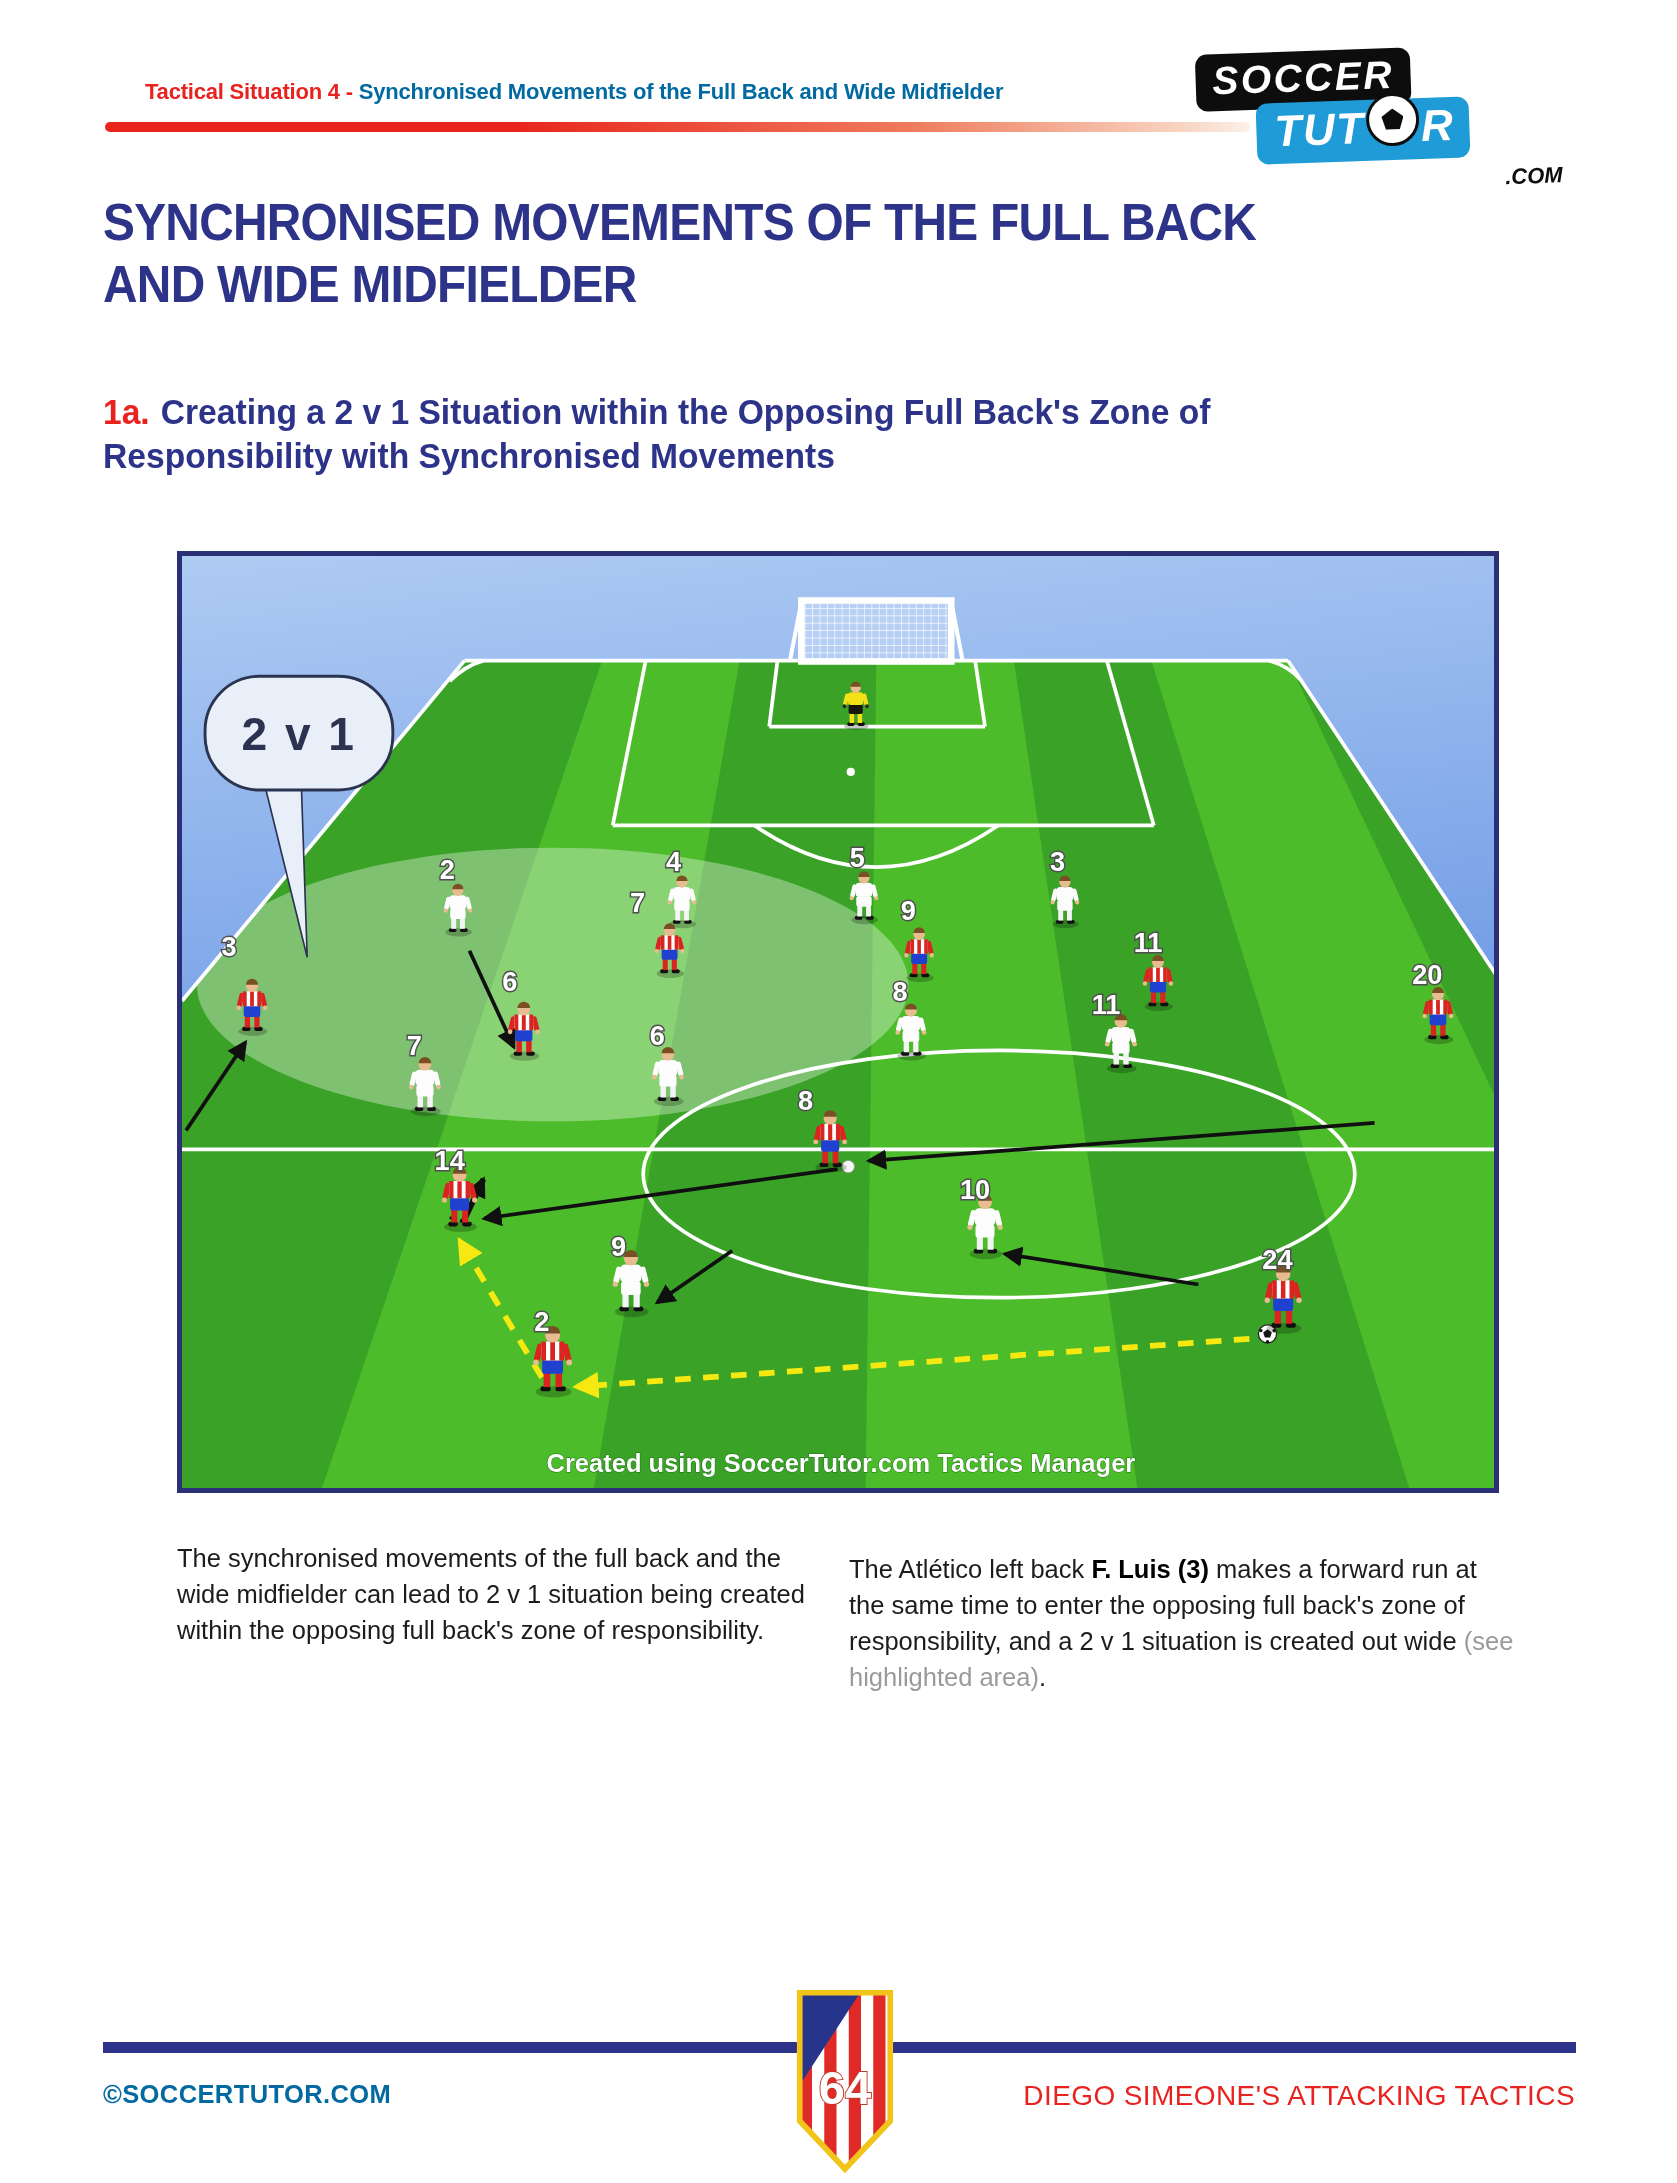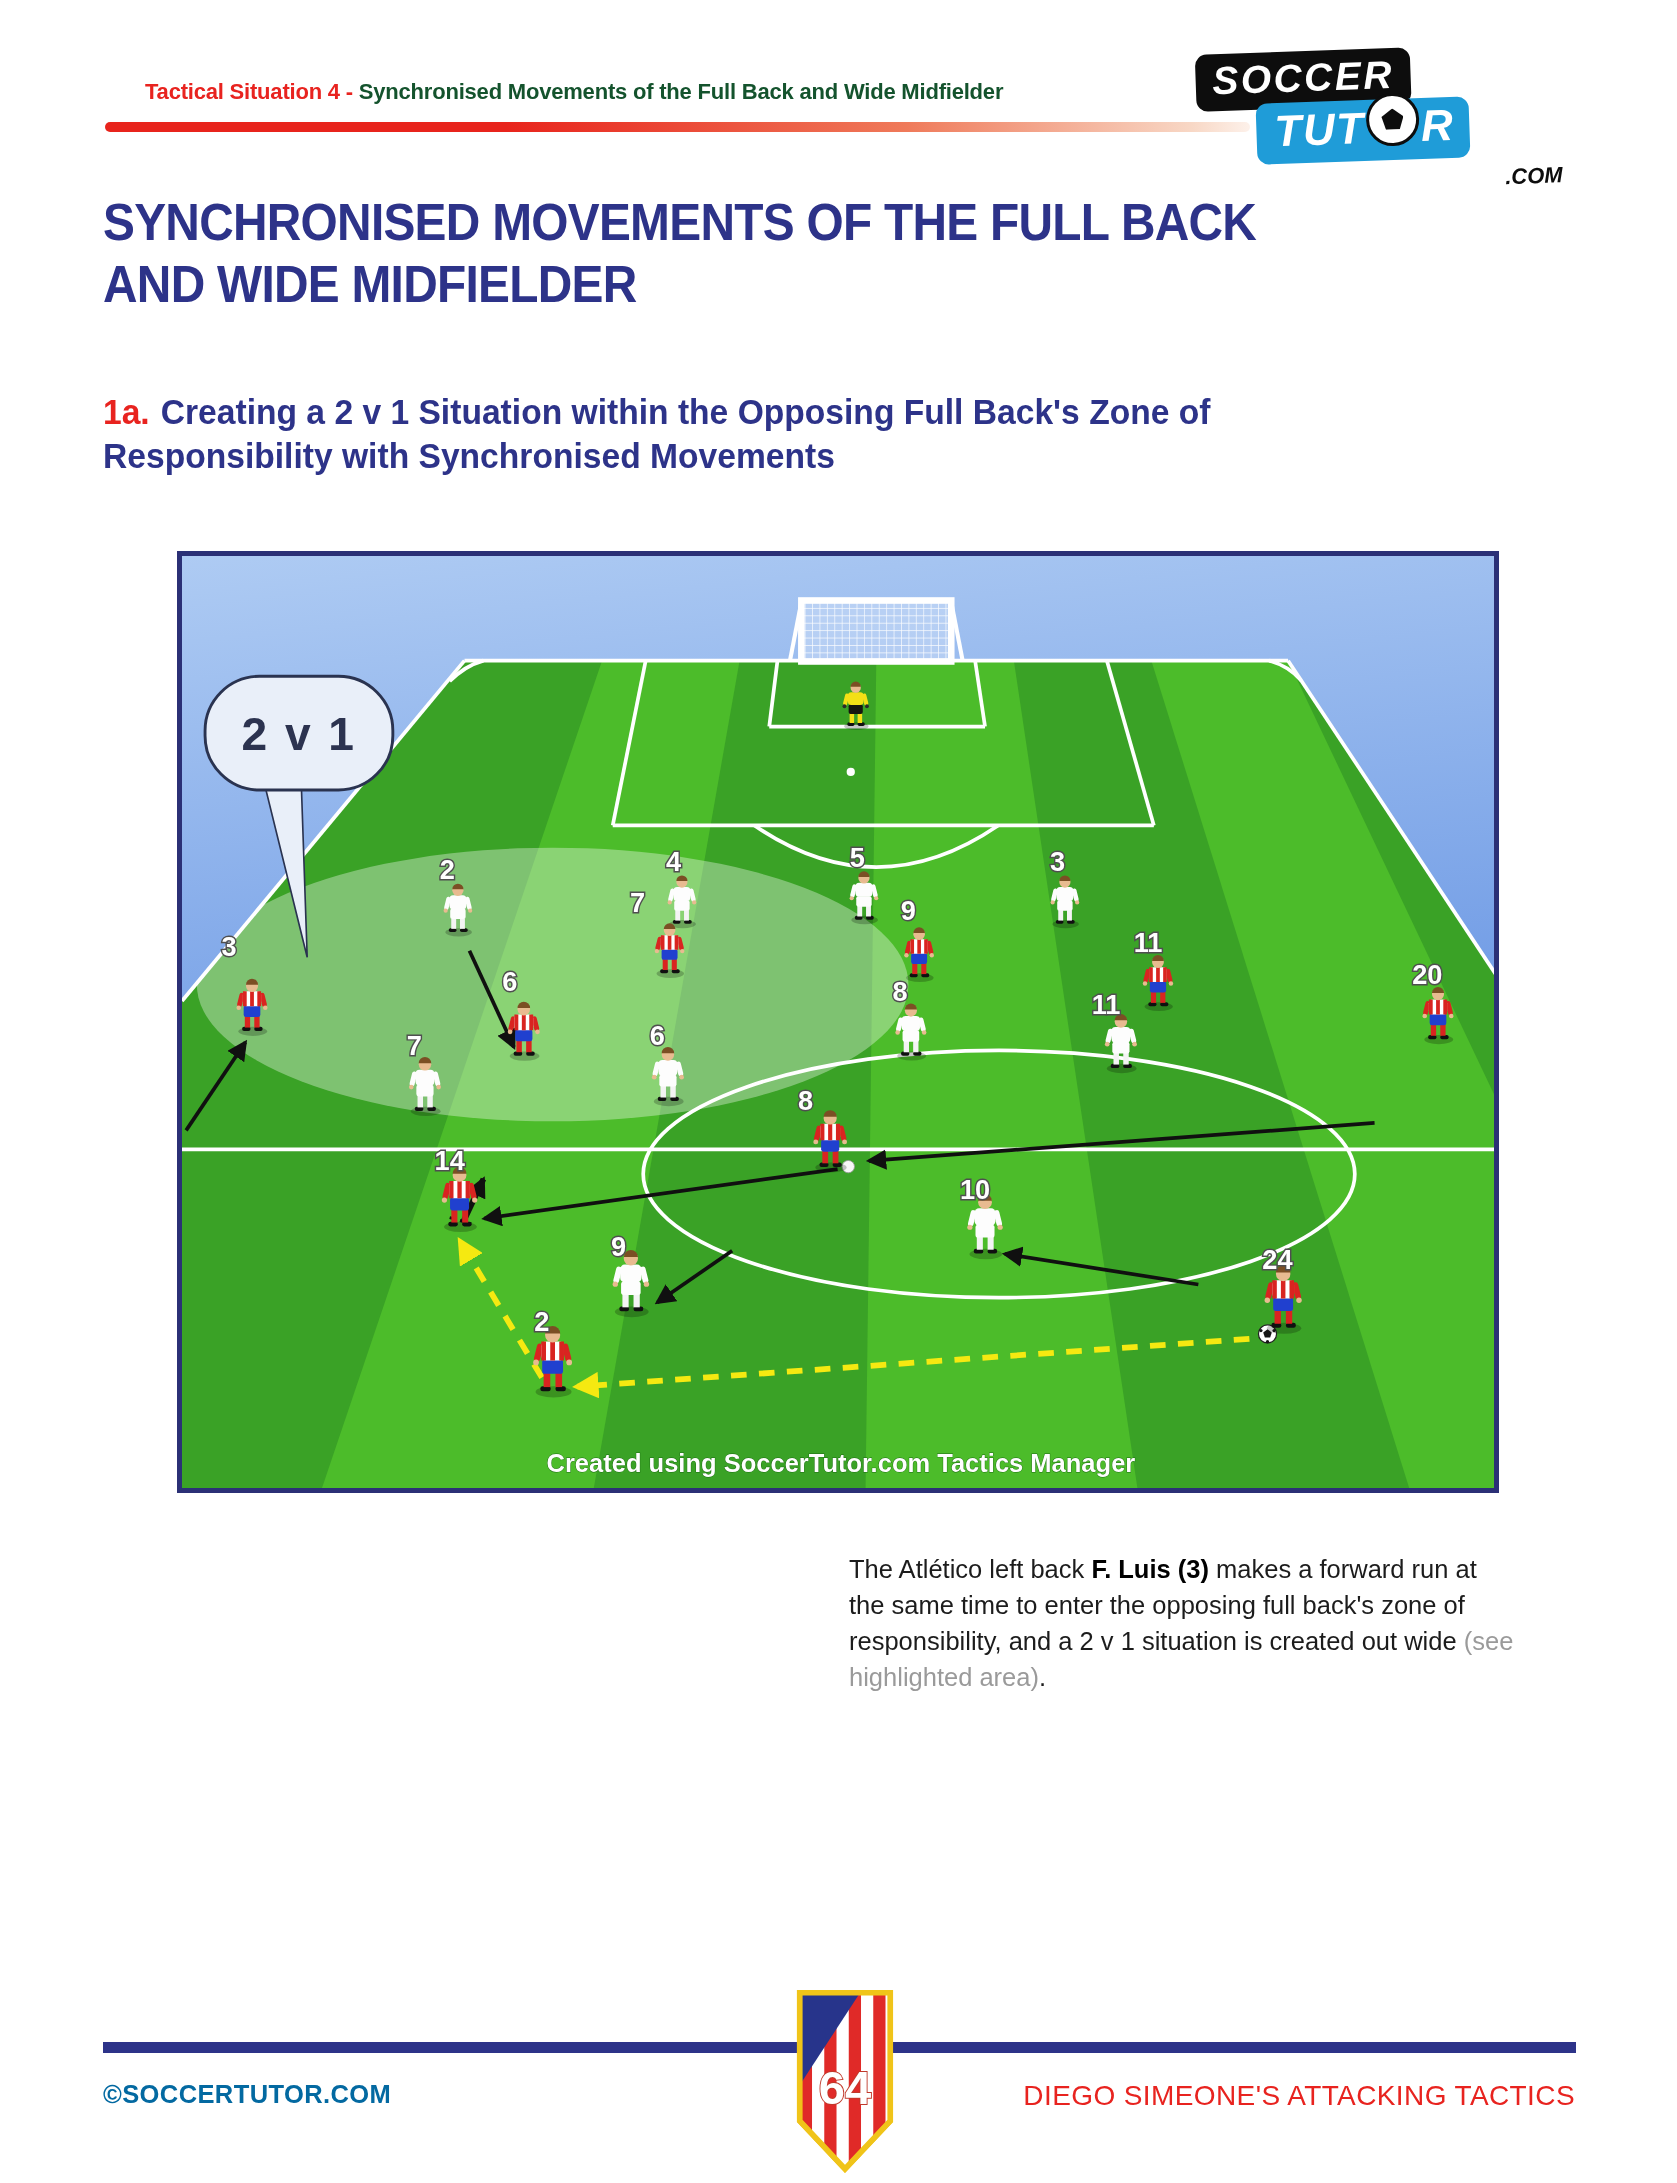--- a/index.html
+++ b/index.html
@@ -6,21 +6,21 @@
   html,body { background:#ffffff; }
   body {
     width:1677px; height:2183px; position:relative;
     font-family:"Liberation Sans", sans-serif; overflow:hidden;
   }
   .abs { position:absolute; }
 
   
   .kicker { left:103px; top:79px; font-size:22px; font-weight:bold; letter-spacing:-0.2px; white-space:nowrap; }
   .kicker .red  { color:#e8231f;margin-left:42px; }
-  .kicker .navy { color:#14532d; }
+  .kicker .navy { color:#0369a1; }
   .rule {
     left:105px; top:122px; width:1145px; height:10px; border-radius:5.8px;
     background:linear-gradient(90deg,#e8241c 0%,#e8241c 35%,#ef7a5a 70%,#f8d8c6 95%,#fdf1ea 100%);
   }
 
   
   .logo { left:1197px; top:48px; width:395px; height:136px; transform:rotate(-2deg); }
   .logo-chip { position:absolute; border-radius:11.5px; color:#fff; font-style:italic; font-weight:bold; white-space:nowrap; }
   .logo-top { left:0; top:0; background:#0d0d0d; font-size:39px; padding:5px 16.5px 8.2px 16.5px; letter-spacing:2.5px; }
   .logo-mid { left:59px; top:51px; background:#1f9cd8; font-size:44px; padding:3.3px 15px 8.2px 18px; letter-spacing:1.6px; display:flex; align-items:center; }
@@ -314,20 +314,21 @@
     <text class="pnum" x="530" y="850">9</text>
     <text class="pnum" x="437" y="940">2</text>
     <text class="pnum" x="1330" y="865">24</text>
   </g>
 
   <text x="800" y="1112" class="caption-t">Created using SoccerTutor.com Tactics Manager</text>
 </svg>
 </div>
 
 <div class="abs col col-left">
+  <p>The synchronised movements of the full back and the wide midfielder can lead to 2 v 1 situation being created within the opposing full back's zone of responsibility.</p>
 </div>
 
 <div class="abs col col-right">
   <p><span>The Atlético left back </span><b>F. Luis (3)</b><span> makes a forward run at the same time to enter the opposing full back's zone of responsibility, and a 2 v 1 situation is created out wide </span><span class="lite">(see highlighted area)</span><span>.</span></p>
 </div>
 
 <div class="abs foot-bar"></div>
 <div class="abs badge">
 <svg viewBox="0 0 104 196">
   <path d="M4 4 H100 V140 L52 191 L4 140 Z" fill="#ffffff" stroke="#f0c419" stroke-width="6"></path>

